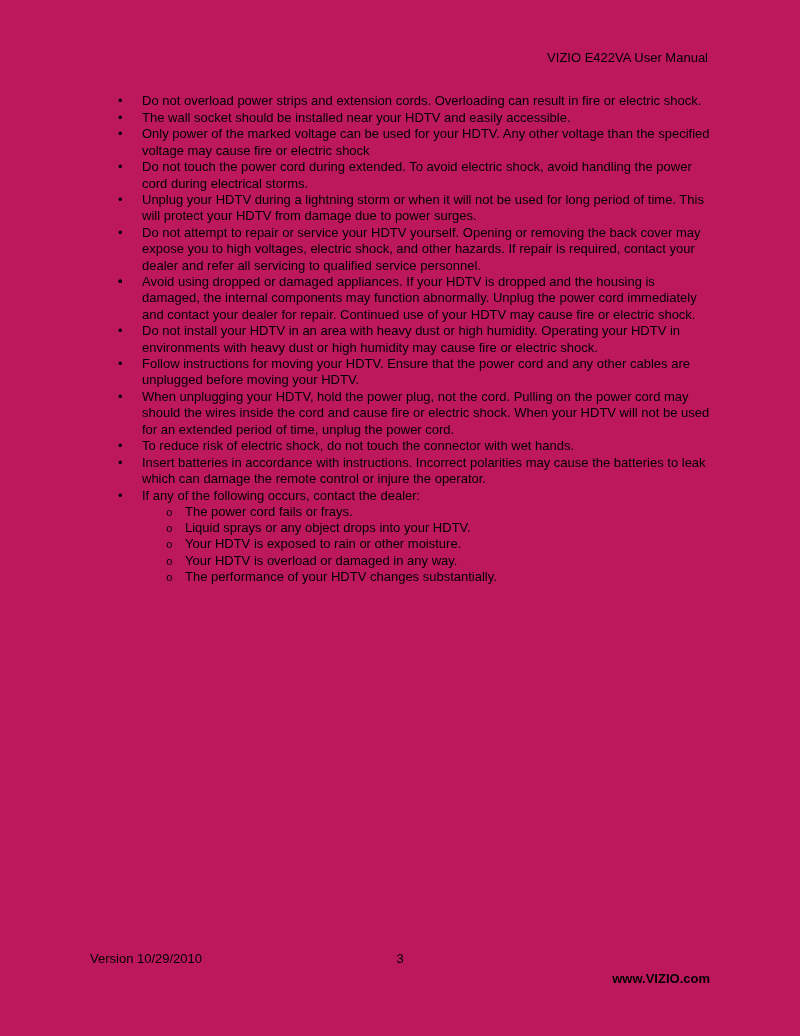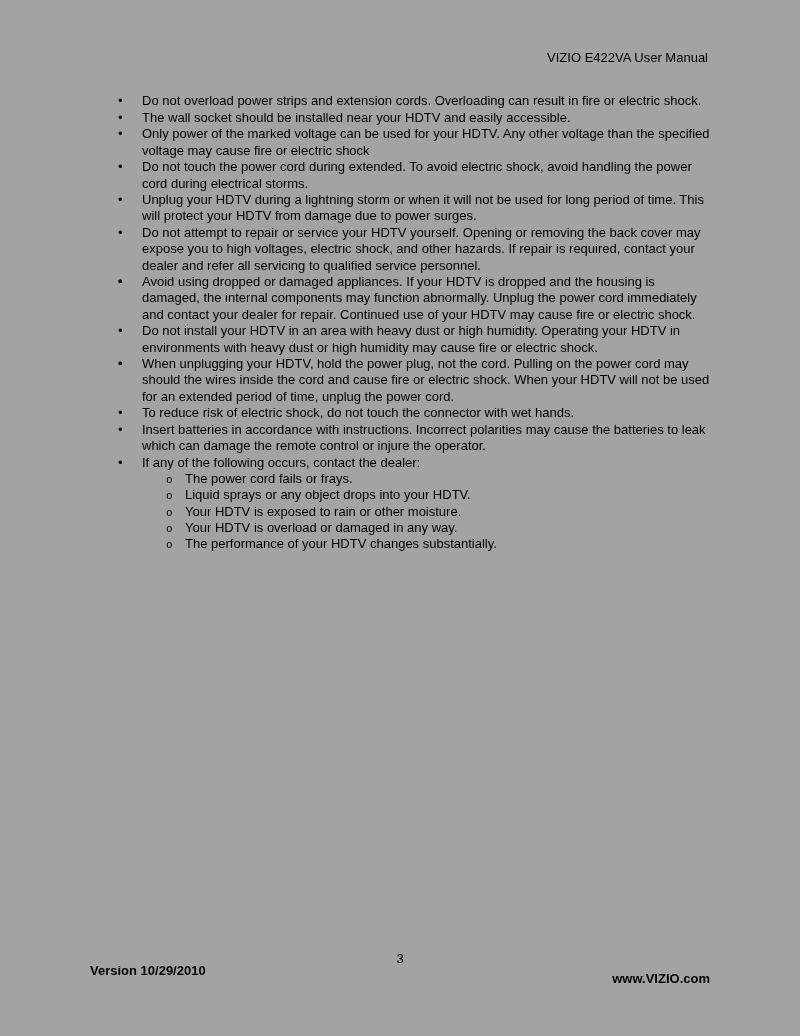--- a/index.html
+++ b/index.html
@@ -8,21 +8,21 @@
     width: 800px;
     height: 1036px;
     background: #ffffff;
     font-family: "Liberation Sans", sans-serif;
     color: #000000;
   }
   .page {
     position: relative;
     width: 800px;
     height: 1036px;
-    background: #a3a3a3;
+    background: #be185d;
     overflow: hidden;
   }
   .doc-header {
     position: absolute;
     top: 50px;
     left: 90px;
     width: 618px;
     text-align: right;
     font-size: 13px;
     line-height: 16px;
@@ -76,23 +76,22 @@
   }
   .footer-row {
     position: absolute;
     top: 0;
     left: 0;
     width: 100%;
   }
   .footer-version {
     position: absolute;
     left: 0;
-    top: 12px;
+    top: 0;
     white-space: nowrap;
-    font-weight: bold;
   }
   .footer-page {
     position: absolute;
     left: 0;
     top: 0;
     width: 100%;
     text-align: center;
   }
   .footer-site {
     position: absolute;
@@ -147,20 +146,21 @@
       <li>
         <span class="marker">•</span>
         <span>Avoid using dropped or damaged appliances. If your HDTV is dropped and the housing is damaged, the internal components may function abnormally. Unplug the power cord immediately and contact your dealer for repair.  Continued use of your HDTV may cause fire or electric shock.</span>
       </li>
       <li>
         <span class="marker">•</span>
         <span>Do not install your HDTV in an area with heavy dust or high humidity. Operating your HDTV in environments with heavy dust or high humidity may cause fire or electric shock.</span>
       </li>
       <li>
         <span class="marker">•</span>
+        <span>Follow instructions for moving your HDTV. Ensure that the power cord and any other cables are unplugged before moving your HDTV.</span>
       </li>
       <li>
         <span class="marker">•</span>
         <span>When unplugging your HDTV, hold the power plug, not the cord. Pulling on the power cord may should the wires inside the cord and cause fire or electric shock. When your HDTV will not be used for an extended period of time, unplug the power cord.</span>
       </li>
       <li>
         <span class="marker">•</span>
         <span>To reduce risk of electric shock, do not touch the connector with wet hands.</span>
       </li>
       <li>

